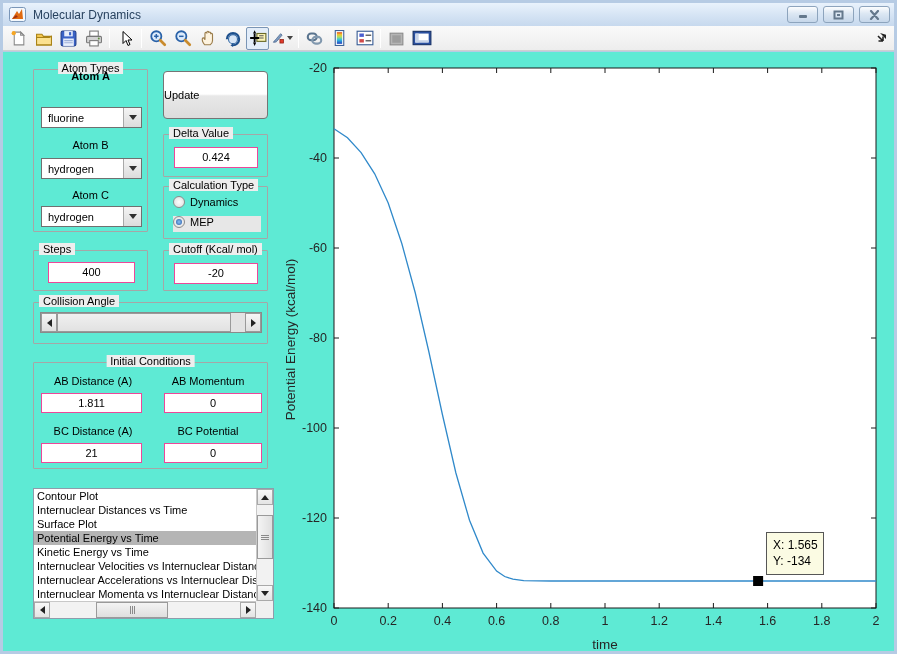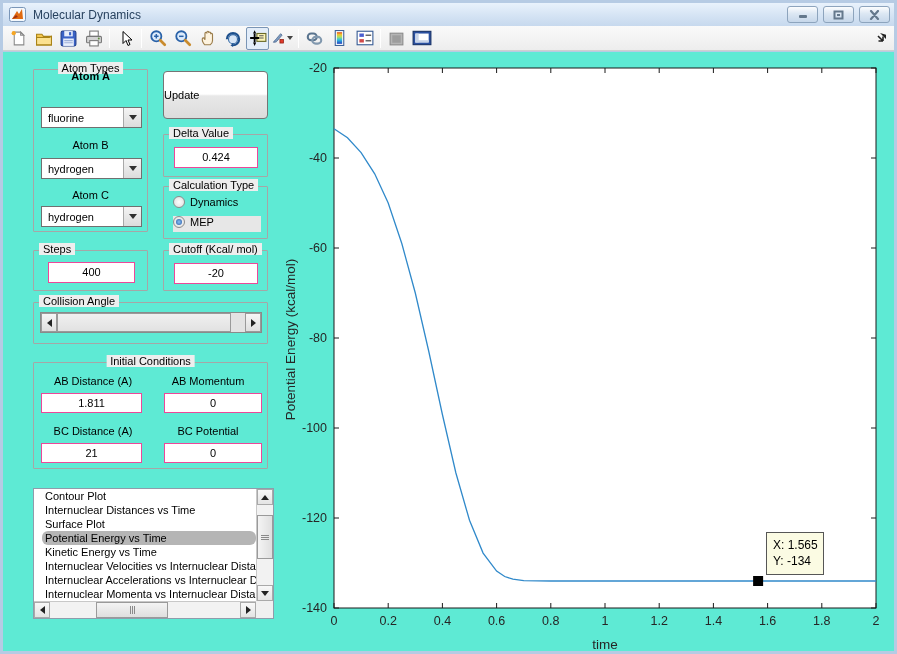--- a/index.html
+++ b/index.html
@@ -104,23 +104,23 @@
   }
   .tri-left { width:0; height:0; border-top:4px solid transparent; border-bottom:4px solid transparent; border-right:5px solid #222; }
   .tri-right { width:0; height:0; border-top:4px solid transparent; border-bottom:4px solid transparent; border-left:5px solid #222; }
   .tri-up { width:0; height:0; border-left:4px solid transparent; border-right:4px solid transparent; border-bottom:5px solid #222; }
   .tri-down { width:0; height:0; border-left:4px solid transparent; border-right:4px solid transparent; border-top:5px solid #222; }
   
   #listbox {
     position:absolute; left:30px; top:436px; width:241px; height:131px;
     background:#fff; border:1px solid #8f9cab;
   }
-  #list-items { position:absolute; left:0; top:0; right:17px; bottom:17px; overflow:hidden;padding-left:8px; }
+  #list-items { position:absolute; left:0; top:0; right:17px; bottom:17px; overflow:hidden; }
   .list-item { height:14px; line-height:14px; padding-left:3px; white-space:nowrap; font-size:11px; }
-  .list-item.selected { background:#b5b5b5;border-radius:6px; }
+  .list-item.selected { background:#b5b5b5; }
   .vscroll { position:absolute; right:0; top:0; bottom:17px; width:17px; background:#f2f2f2; border-left:1px solid #c8c8c8; }
   .hscroll { position:absolute; left:0; right:17px; bottom:0; height:17px; background:#f2f2f2; border-top:1px solid #c8c8c8; }
   .sb-btn { position:absolute; background:linear-gradient(#f8f8f8,#e4e4e4); border:1px solid #a9a9a9; display:flex; align-items:center; justify-content:center; }
   .sb-thumb { position:absolute; background:linear-gradient(90deg,#f4f4f4,#dfdfdf); border:1px solid #9a9a9a; }
   .sb-thumb.h { background:linear-gradient(#f4f4f4,#dfdfdf); }
   .grip { display:flex; flex-direction:column; gap:1px; align-items:center; justify-content:center; height:100%; }
   .grip i { display:block; width:8px; height:1px; background:#8a8a8a; }
   .grip.h { flex-direction:row; }
   .grip.h i { width:1px; height:8px; }
   .sb-corner { position:absolute; right:0; bottom:0; width:17px; height:17px; background:#f0f0f0; }

